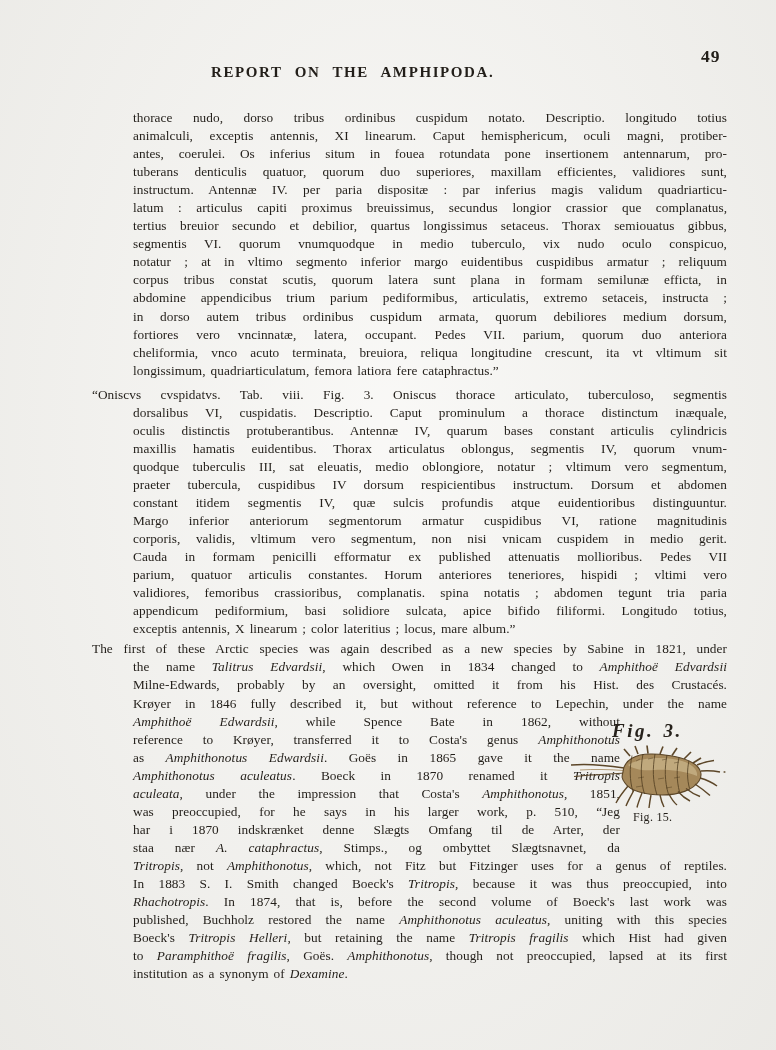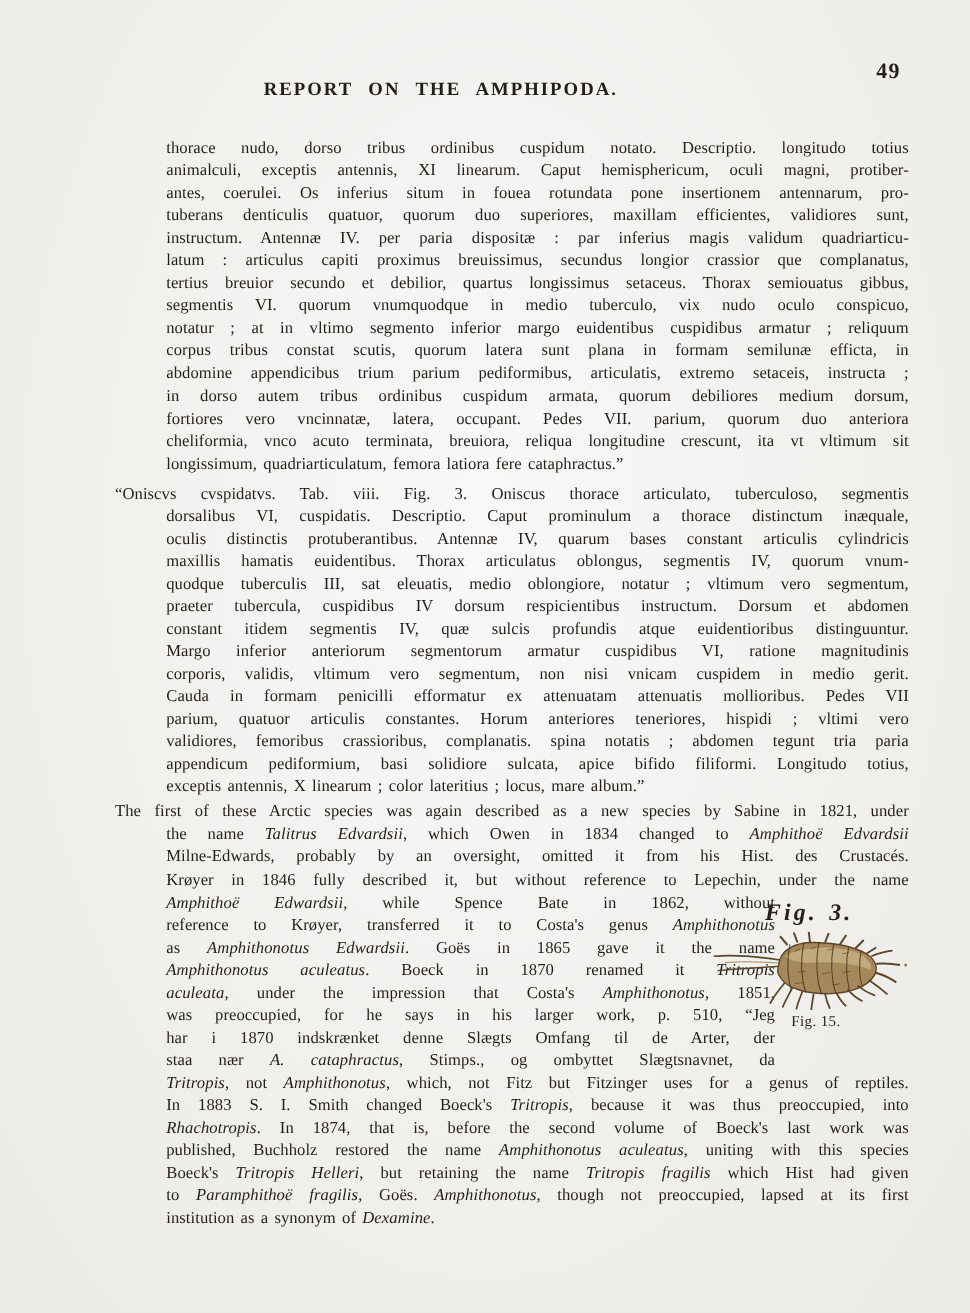--- a/index.html
+++ b/index.html
@@ -71,21 +71,21 @@
       <div class="para para-1">
         <div class="line k-out"><span>“Oniscvs cvspidatvs. Tab. viii. Fig. 3.  Oniscus thorace articulato, tuberculoso, segmentis</span></div>
         <div class="line k-full"><span>dorsalibus VI, cuspidatis.  Descriptio.  Caput prominulum a thorace distinctum inæquale,</span></div>
         <div class="line k-full"><span>oculis distinctis protuberantibus.  Antennæ IV, quarum bases constant articulis cylindricis</span></div>
         <div class="line k-full"><span>maxillis hamatis euidentibus.  Thorax articulatus oblongus, segmentis IV, quorum vnum-</span></div>
         <div class="line k-full"><span>quodque tuberculis III, sat eleuatis, medio oblongiore, notatur ; vltimum vero segmentum,</span></div>
         <div class="line k-full"><span>praeter tubercula, cuspidibus IV dorsum respicientibus instructum.  Dorsum et abdomen</span></div>
         <div class="line k-full"><span>constant itidem segmentis IV, quæ sulcis profundis atque euidentioribus distinguuntur.</span></div>
         <div class="line k-full"><span>Margo inferior anteriorum segmentorum armatur cuspidibus VI, ratione magnitudinis</span></div>
         <div class="line k-full"><span>corporis, validis, vltimum vero segmentum, non nisi vnicam cuspidem in medio gerit.</span></div>
-        <div class="line k-full"><span>Cauda in formam penicilli efformatur ex attenuatam attenuatis mollioribus.  Pedes VII</span></div>
+        <div class="line k-full"><span>Cauda in formam penicilli efformatur ex published attenuatis mollioribus.  Pedes VII</span></div>
         <div class="line k-full"><span>parium, quatuor articulis constantes.  Horum anteriores teneriores, hispidi ; vltimi vero</span></div>
         <div class="line k-full"><span>validiores, femoribus crassioribus, complanatis. spina notatis ; abdomen tegunt tria paria</span></div>
         <div class="line k-full"><span>appendicum pediformium, basi solidiore sulcata, apice bifido filiformi.  Longitudo totius,</span></div>
         <div class="line k-end"><span>exceptis antennis, X linearum ; color lateritius ; locus, mare album.”</span></div>
       </div>
       <div class="para para-2">
         <div class="line k-out"><span>The first of these  Arctic species was again  described  as a new species  by Sabine in 1821, under</span></div>
         <div class="line k-full"><span>the name </span><em>Talitrus Edvardsii</em><span>, which Owen in 1834 changed to </span><em>Amphithoë Edvardsii</em></div>
         <div class="line k-full"><span>Milne-Edwards, probably by an oversight, omitted it from his Hist. des Crustacés.</span></div>
         <div class="line k-full"><span>Krøyer in 1846 fully described it, but without reference to Lepechin, under the name</span></div>

